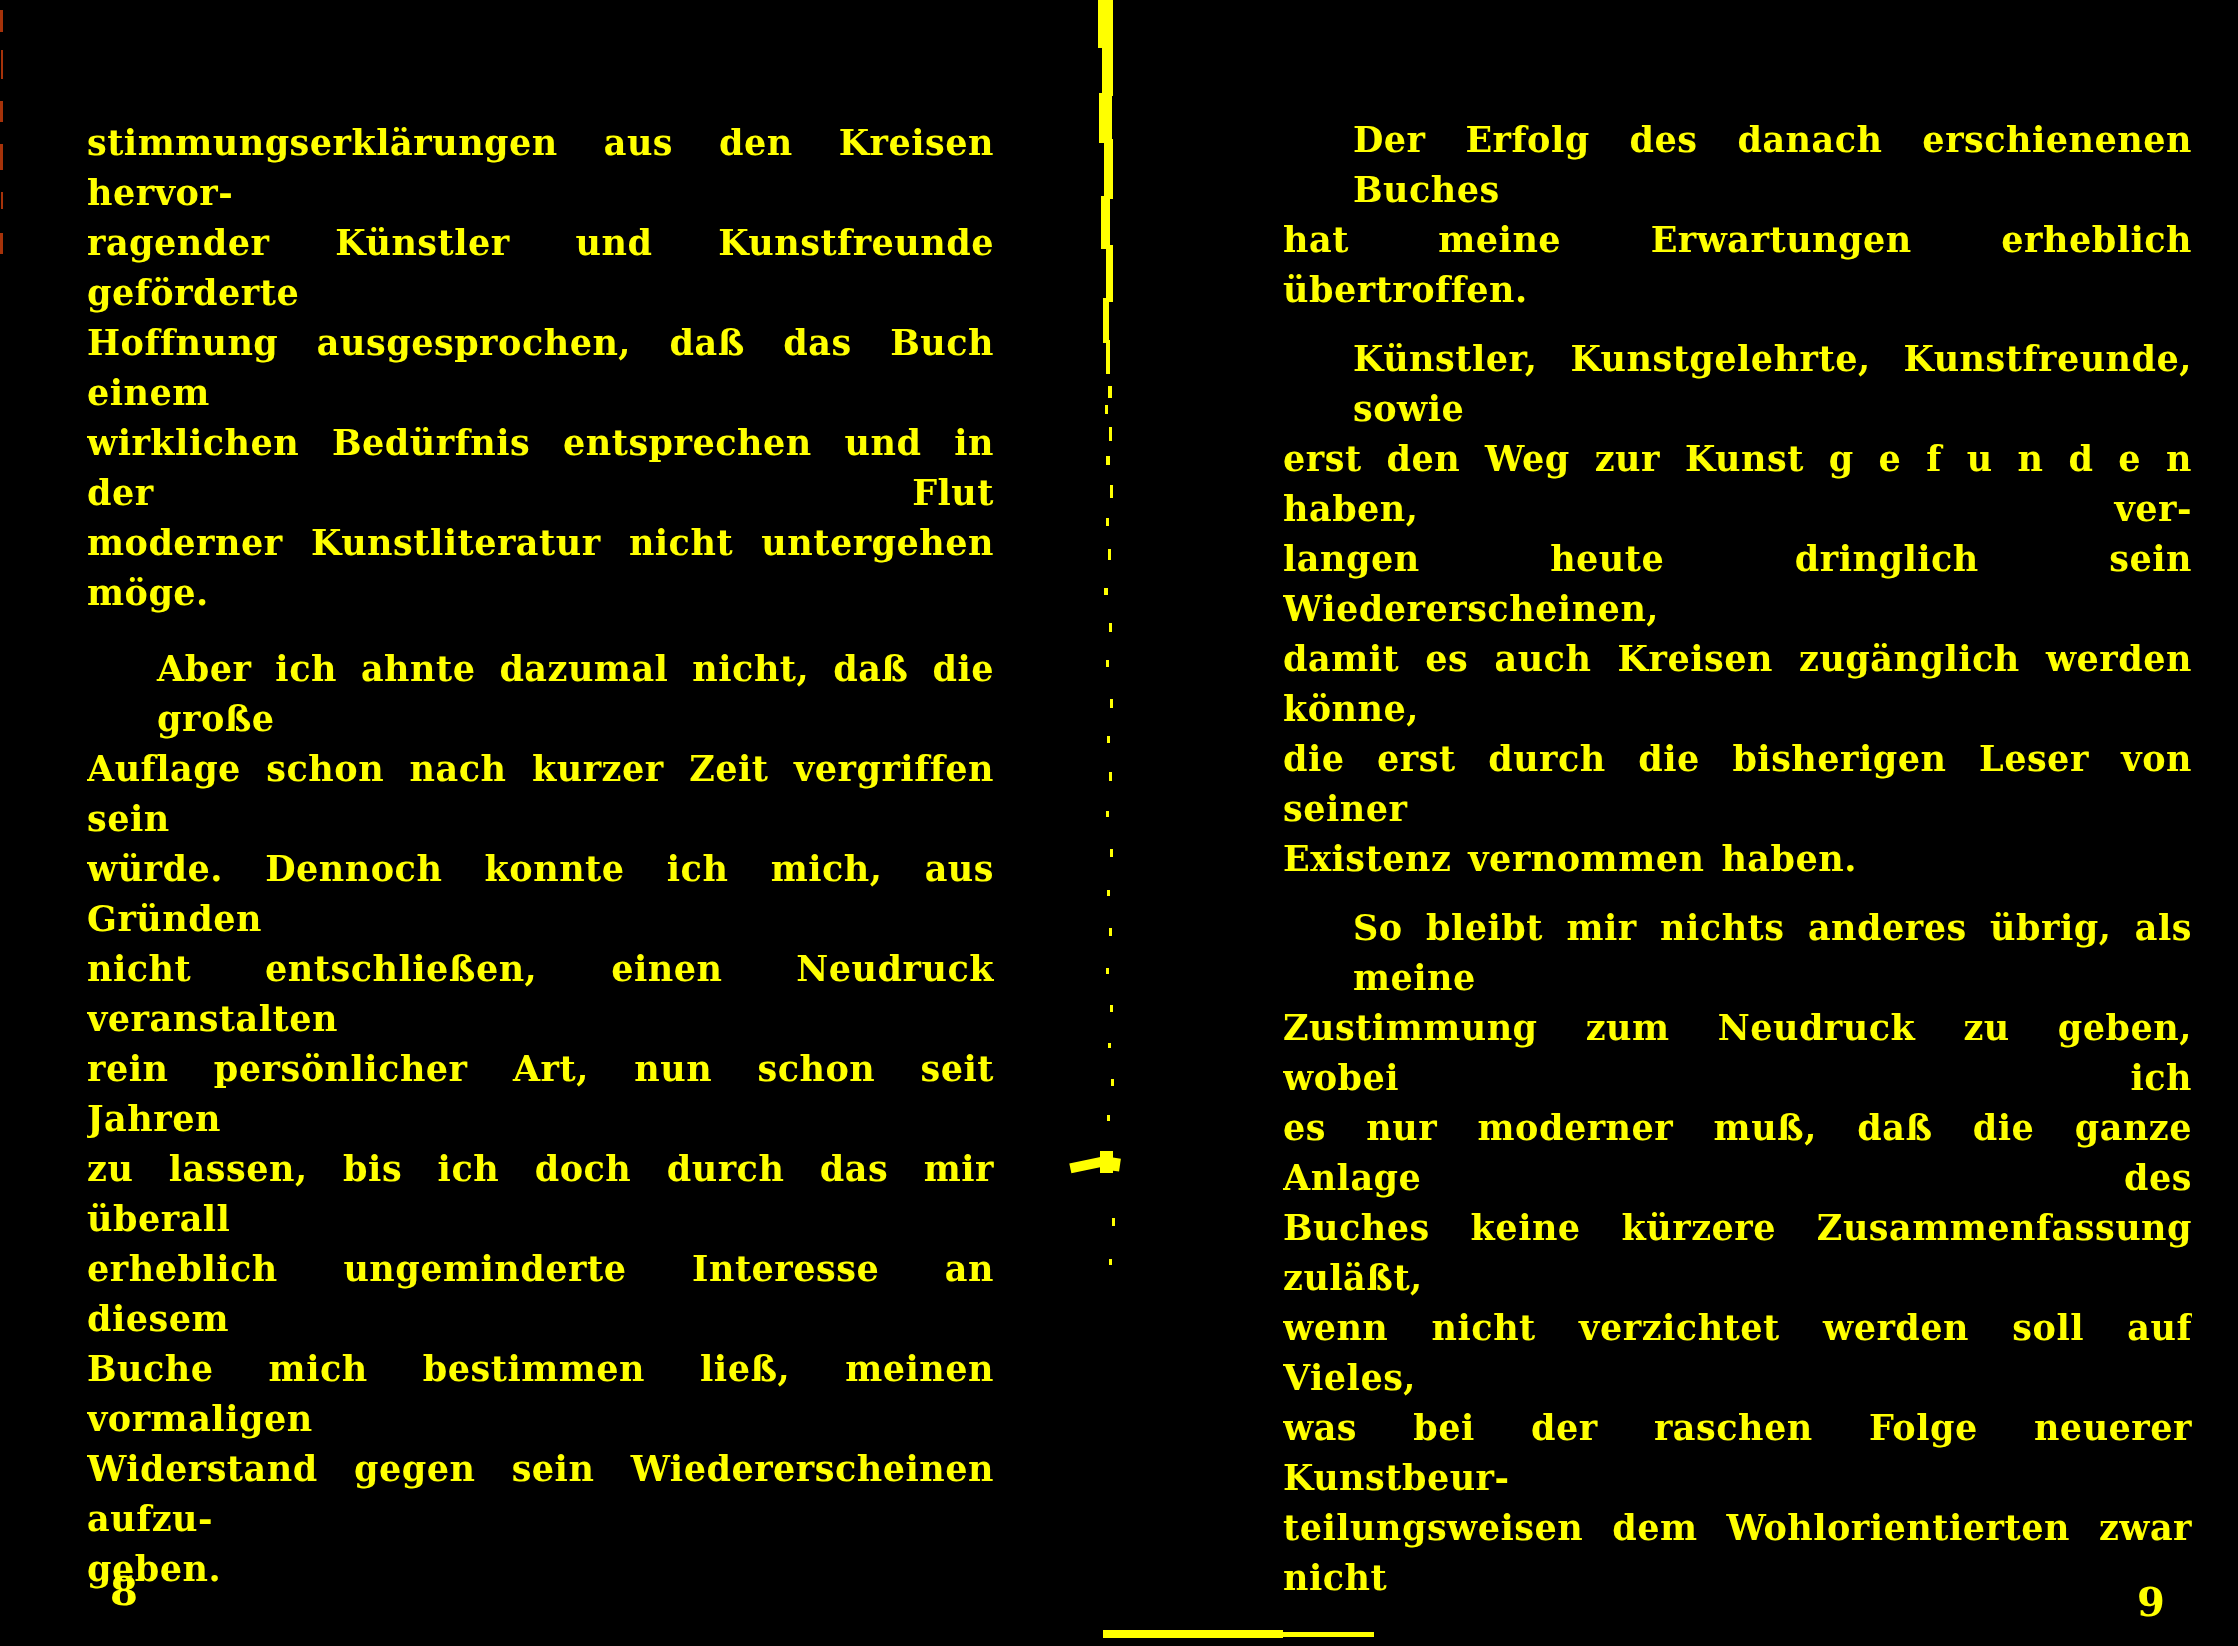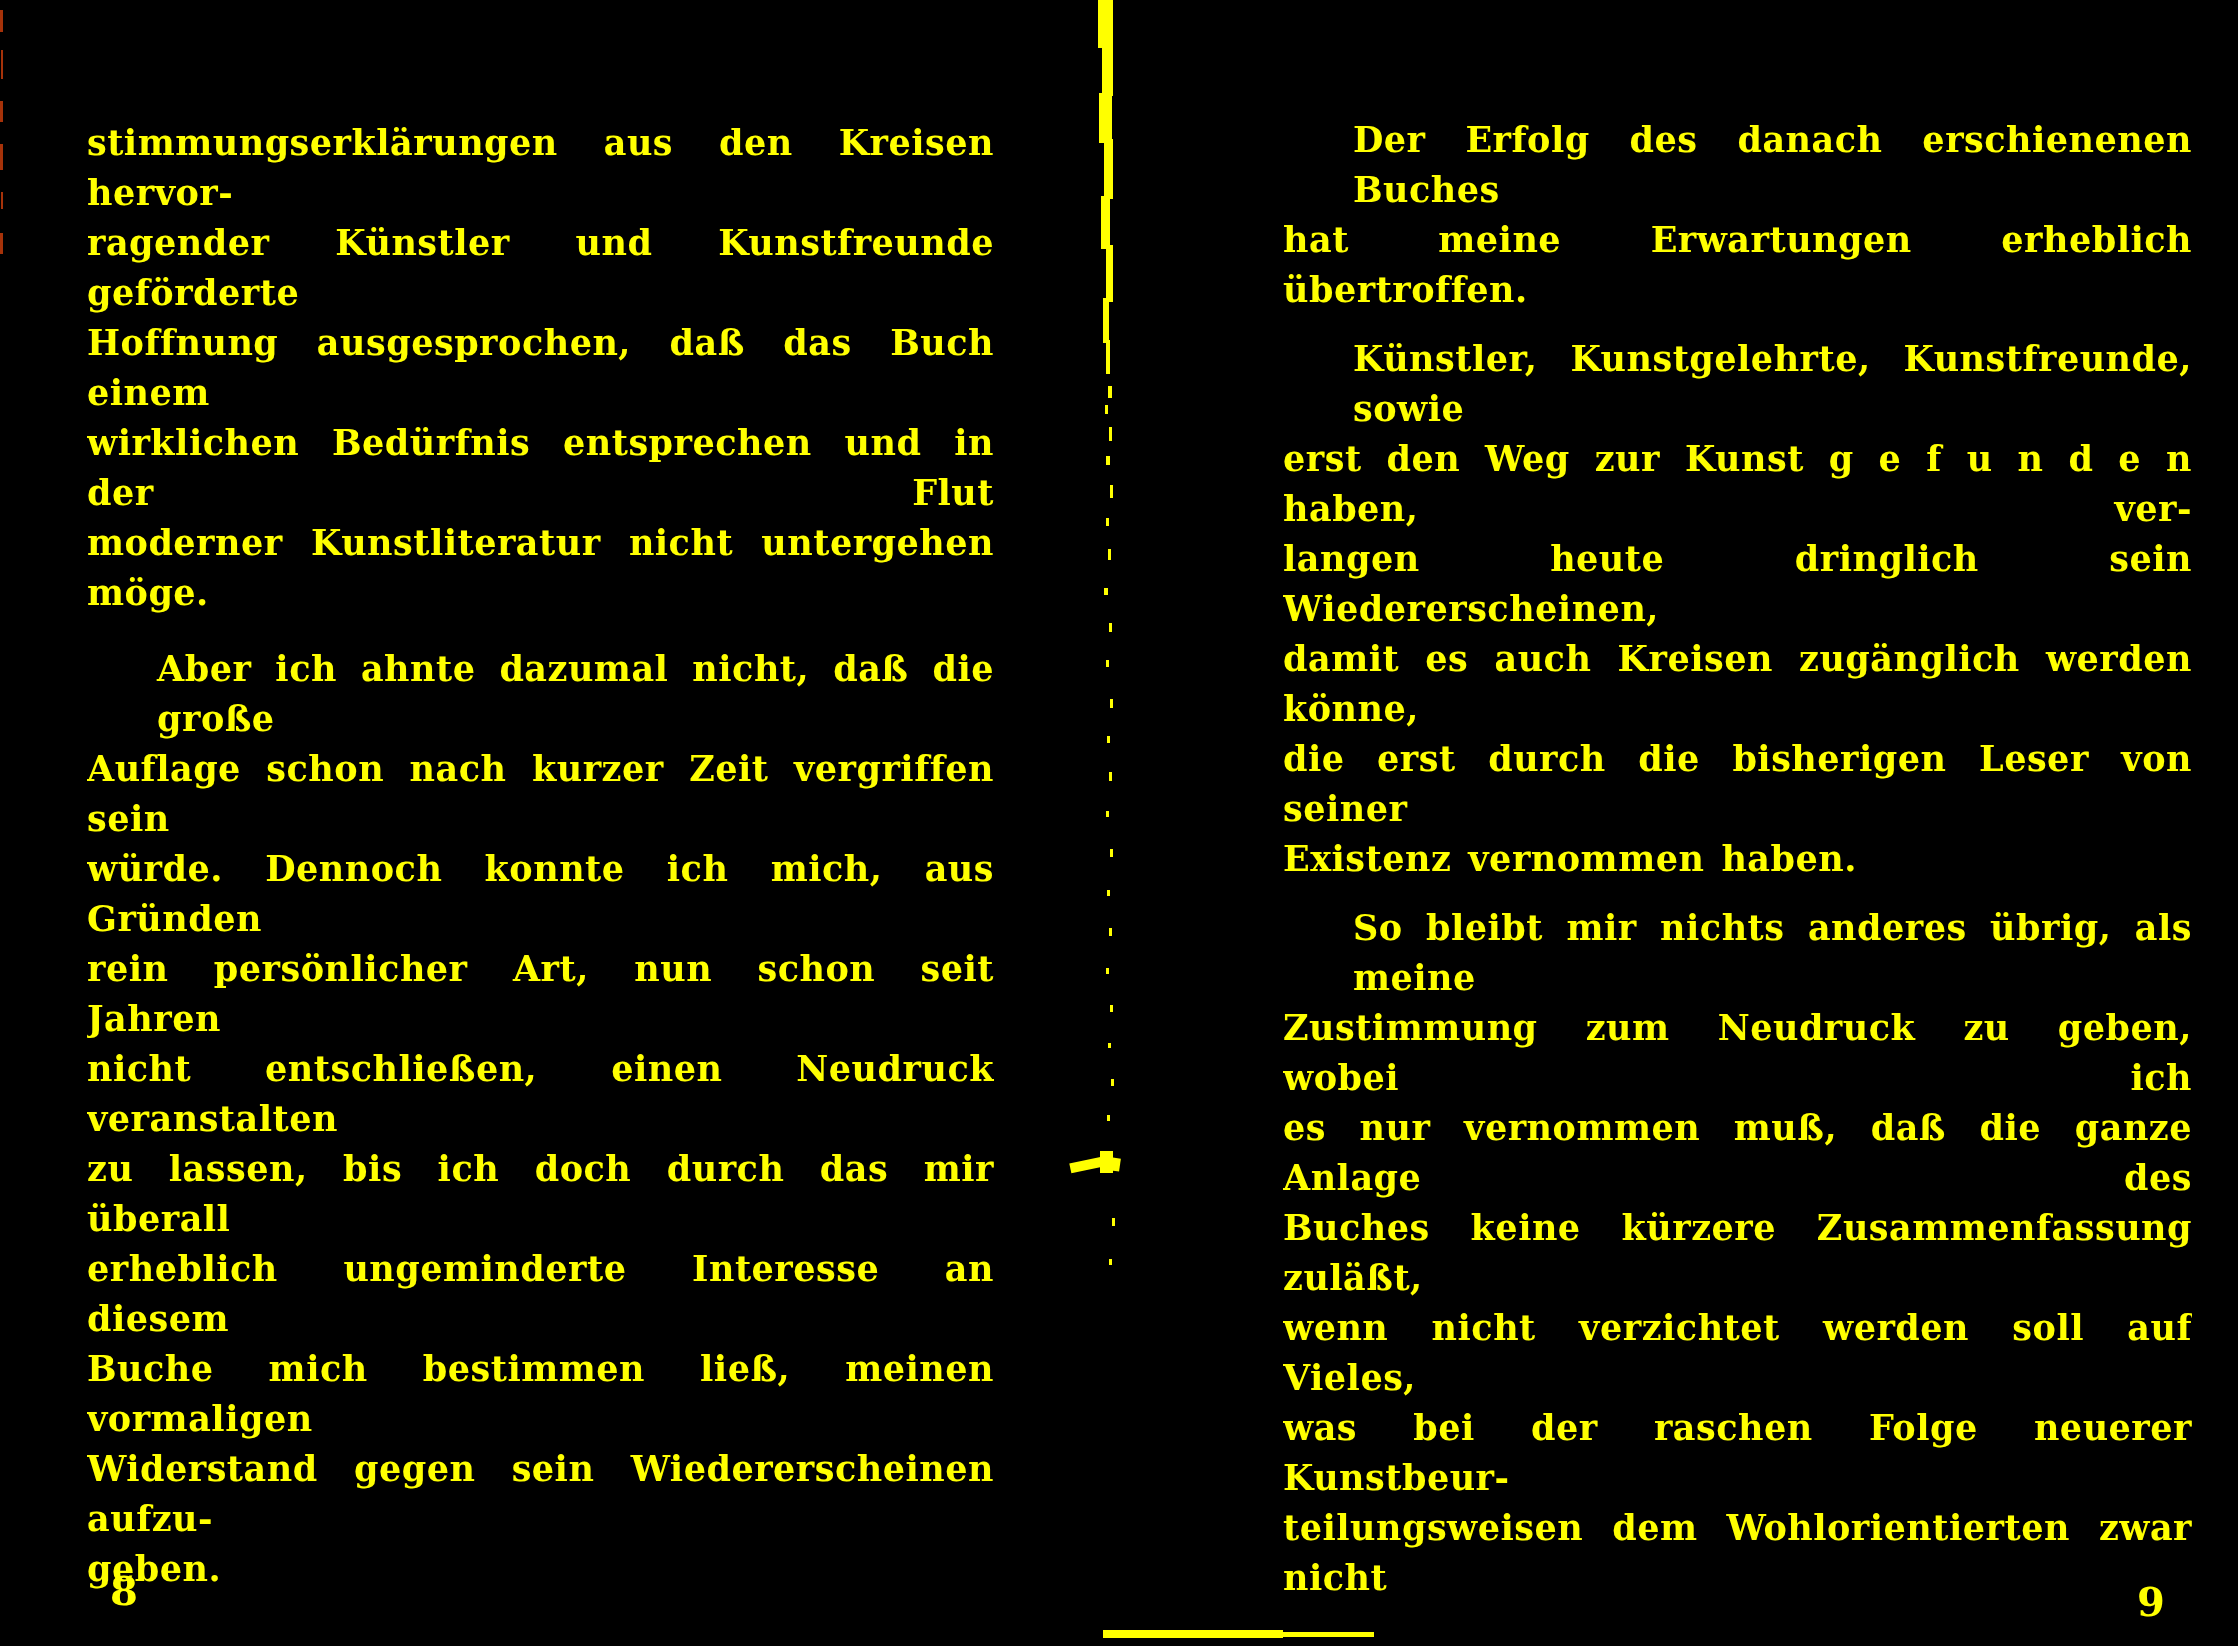--- a/index.html
+++ b/index.html
@@ -68,22 +68,22 @@
         <div class="line">stimmungserklärungen aus den Kreisen hervor-</div>
         <div class="line">ragender Künstler und Kunstfreunde geförderte</div>
         <div class="line">Hoffnung ausgesprochen, daß das Buch einem</div>
         <div class="line">wirklichen Bedürfnis entsprechen und in der Flut</div>
         <div class="line last">moderner Kunstliteratur nicht untergehen möge.</div>
       </div>
       <div class="para">
         <div class="line first">Aber ich ahnte dazumal nicht, daß die große</div>
         <div class="line">Auflage schon nach kurzer Zeit vergriffen sein</div>
         <div class="line">würde. Dennoch konnte ich mich, aus Gründen</div>
+        <div class="line">nicht entschließen, einen Neudruck veranstalten</div>
         <div class="line">rein persönlicher Art, nun schon seit Jahren</div>
-        <div class="line">nicht entschließen, einen Neudruck veranstalten</div>
         <div class="line">zu lassen, bis ich doch durch das mir überall</div>
         <div class="line">erheblich ungeminderte Interesse an diesem</div>
         <div class="line">Buche mich bestimmen ließ, meinen vormaligen</div>
         <div class="line">Widerstand gegen sein Wiedererscheinen aufzu-</div>
         <div class="line last">geben.</div>
       </div>
     </div>
   <div class="page right" id="right-page">
       <div class="para">
         <div class="line first">Der Erfolg des danach erschienenen Buches</div>
@@ -93,21 +93,21 @@
         <div class="line first">Künstler, Kunstgelehrte, Kunstfreunde, sowie</div>
         <div class="line">erst den Weg zur Kunst g e f u n d e n haben, ver-</div>
         <div class="line">langen heute dringlich sein Wiedererscheinen,</div>
         <div class="line">damit es auch Kreisen zugänglich werden könne,</div>
         <div class="line">die erst durch die bisherigen Leser von seiner</div>
         <div class="line last">Existenz vernommen haben.</div>
       </div>
       <div class="para">
         <div class="line first">So bleibt mir nichts anderes übrig, als meine</div>
         <div class="line">Zustimmung zum Neudruck zu geben, wobei ich</div>
-        <div class="line">es nur vernommen muß, daß die ganze Anlage des</div>
+        <div class="line">es nur moderner muß, daß die ganze Anlage des</div>
         <div class="line">Buches keine kürzere Zusammenfassung zuläßt,</div>
         <div class="line">wenn nicht verzichtet werden soll auf Vieles,</div>
         <div class="line">was bei der raschen Folge neuerer Kunstbeur-</div>
         <div class="line">teilungsweisen dem Wohlorientierten zwar nicht</div>
       </div>
     </div>
   <div class="pagenum left-num">8</div>
   <div class="pagenum right-num">9</div>
   <div id="artifacts">
       <div class="speck" style="left: 1098px; top: 0px; width: 15.4px; height: 48px;"></div>

